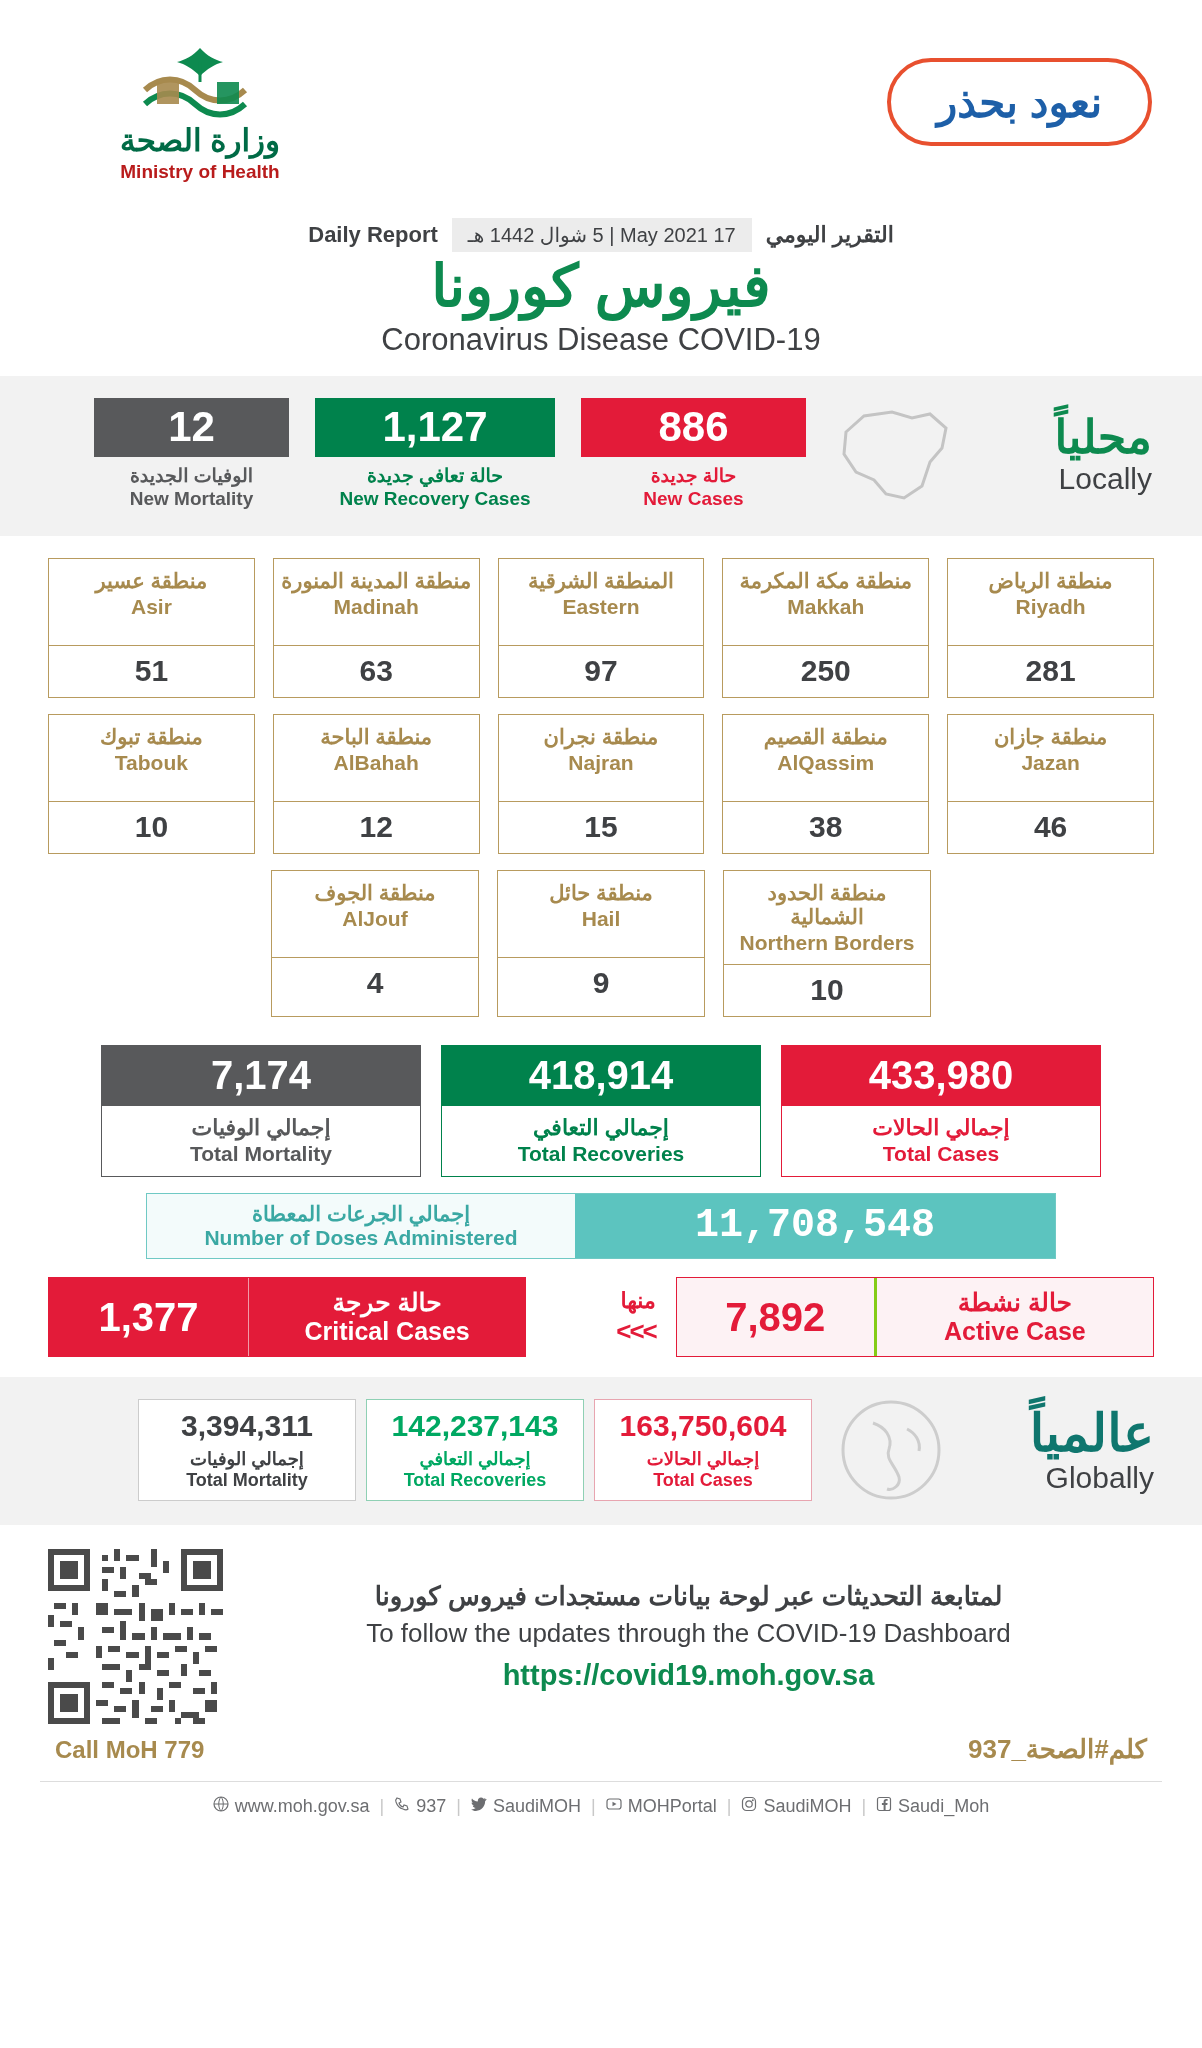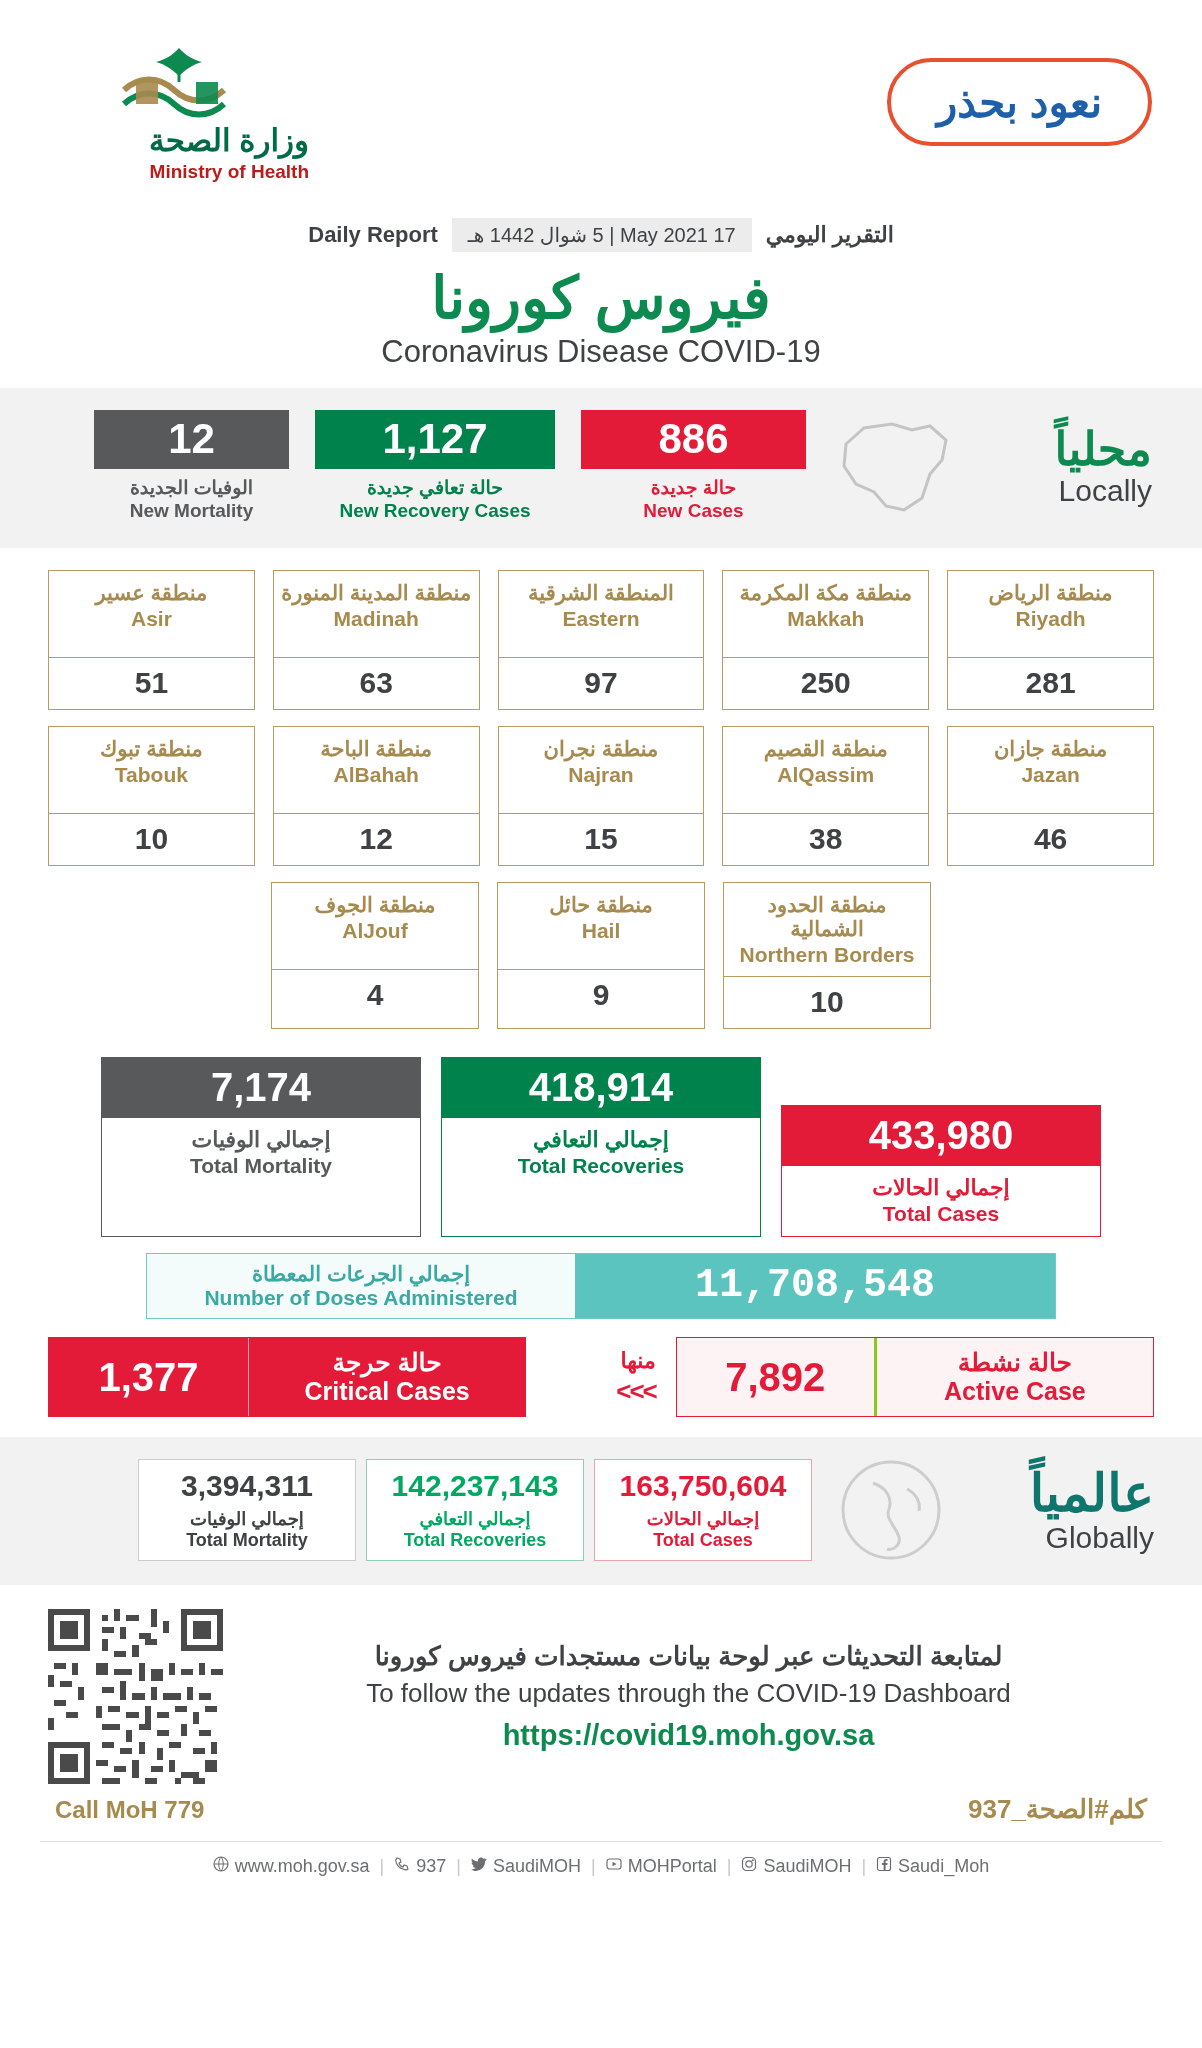--- a/index.html
+++ b/index.html
@@ -17,24 +17,24 @@
   }
 
   
   .header {
     height: 210px;
     position: relative;
     background: #fff;
   }
   .moh-logo {
     position: absolute;
-    left: 49px;
+    left: 70px;
     top: 42px;
     width: 260px;
-    text-align: right;
+    text-align: center;
   }
   .moh-mark {
     width: 190px;
     height: 78px;
     margin: 0 auto;
     position: relative;
   }
   .moh-ar {
     font-size: 31px;
     color: #006b46;
@@ -86,21 +86,20 @@
     background: #ececec;
     padding: 5px 16px;
     color: #3f4144;
     font-size: 20px;
   }
   .daily-line .en { font-weight: bold; color:#3f4144; direction: ltr;}
   .main-title-ar {
     font-size: 58px;
     color: #0d8a4f;
     font-weight: bold;
-    margin-top: 12px;
     direction: rtl;
   }
   .main-title-en {
     font-size: 31px;
     color: #3f4144;
     margin-top: 2px;
     font-weight: normal;
   }
 
   
@@ -237,21 +236,21 @@
     font-weight: bold;
     direction: rtl;
     margin-top: 9px;
   }
   .total-card .lbl-en {
     font-size: 21px;
     font-weight: bold;
     margin-bottom: 10px;
     margin-top: 1px;
   }
-  .t-cases { border-color: #e31b39; margin-top: 48px; }
+  .t-cases { border-color: #e31b39; }
   .t-cases .num { background: #e31b39; }
   .t-cases .lbl-ar, .t-cases .lbl-en { color: #e31b39; }
   .t-rec { border-color: #00824c; }
   .t-rec .num { background: #00824c; }
   .t-rec .lbl-ar, .t-rec .lbl-en { color: #00824c; }
   .t-mort { border-color: #58595b; }
   .t-mort .num { background: #58595b; }
   .t-mort .lbl-ar, .t-mort .lbl-en { color: #58595b; }
 
   

